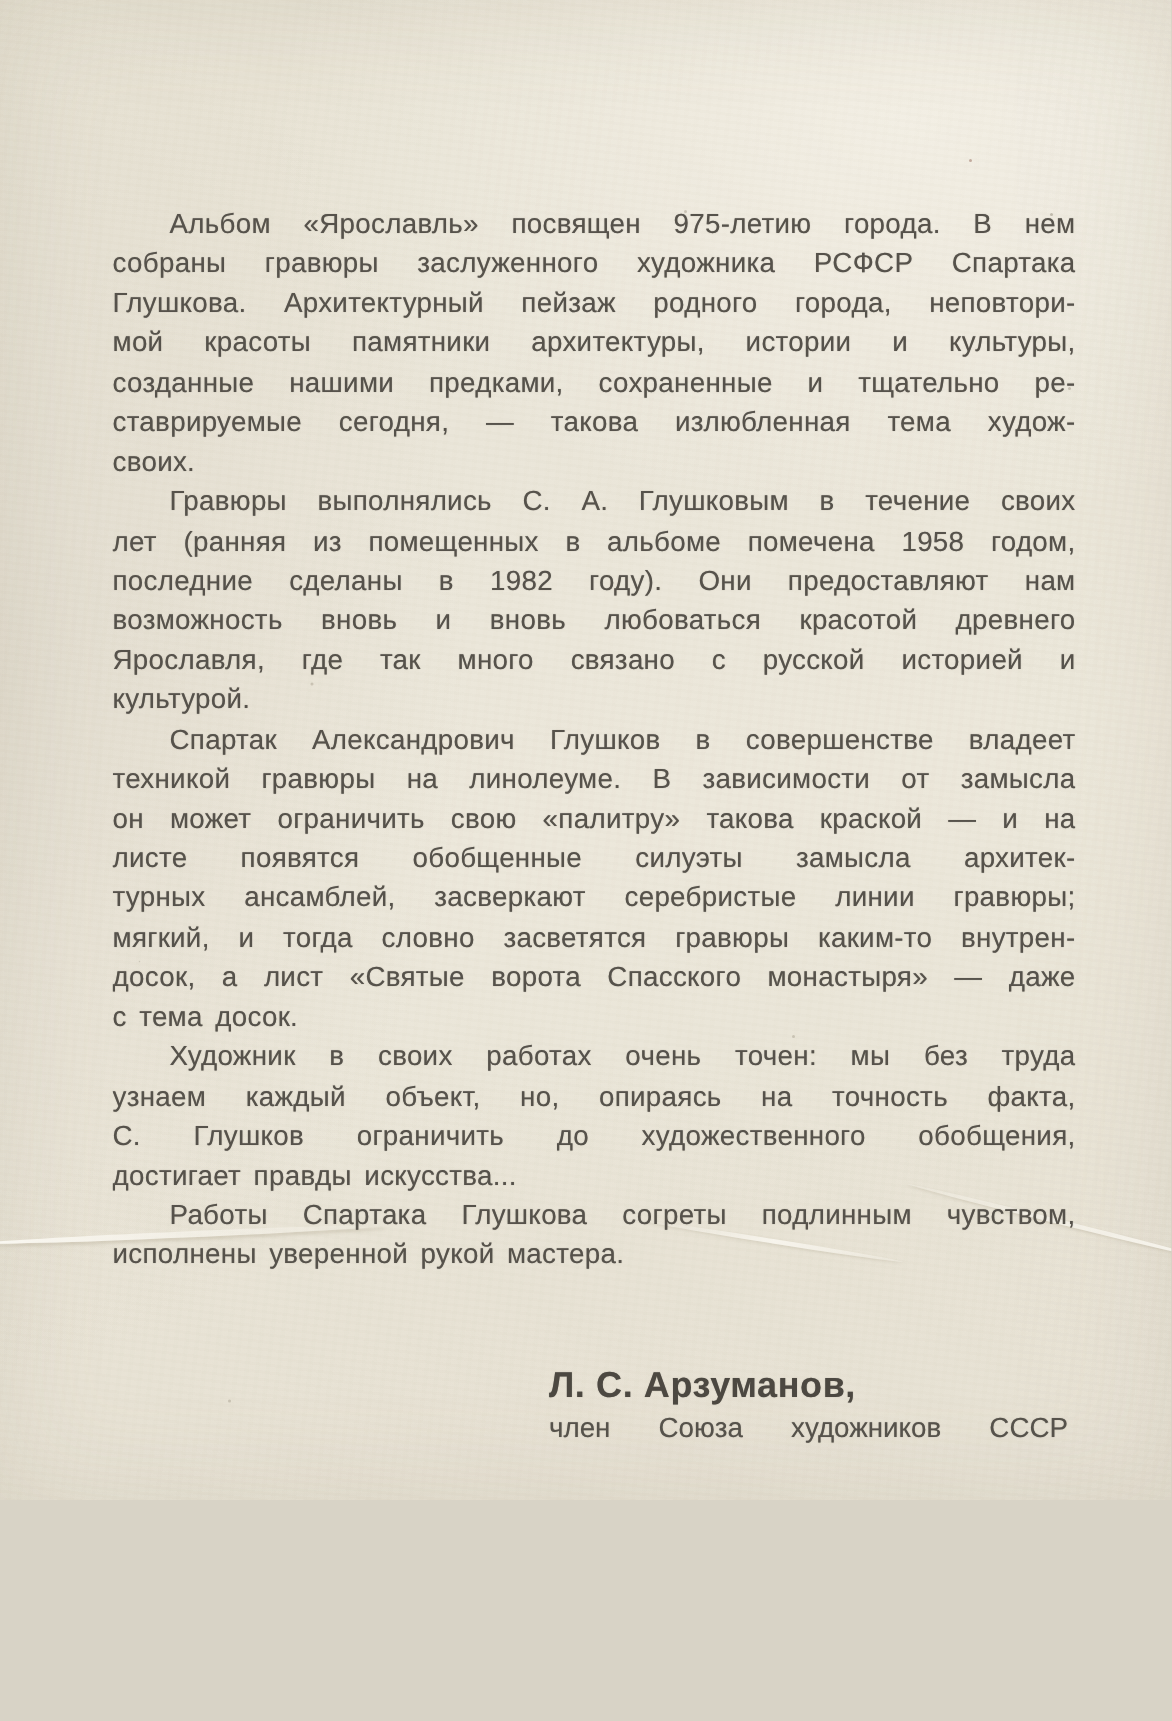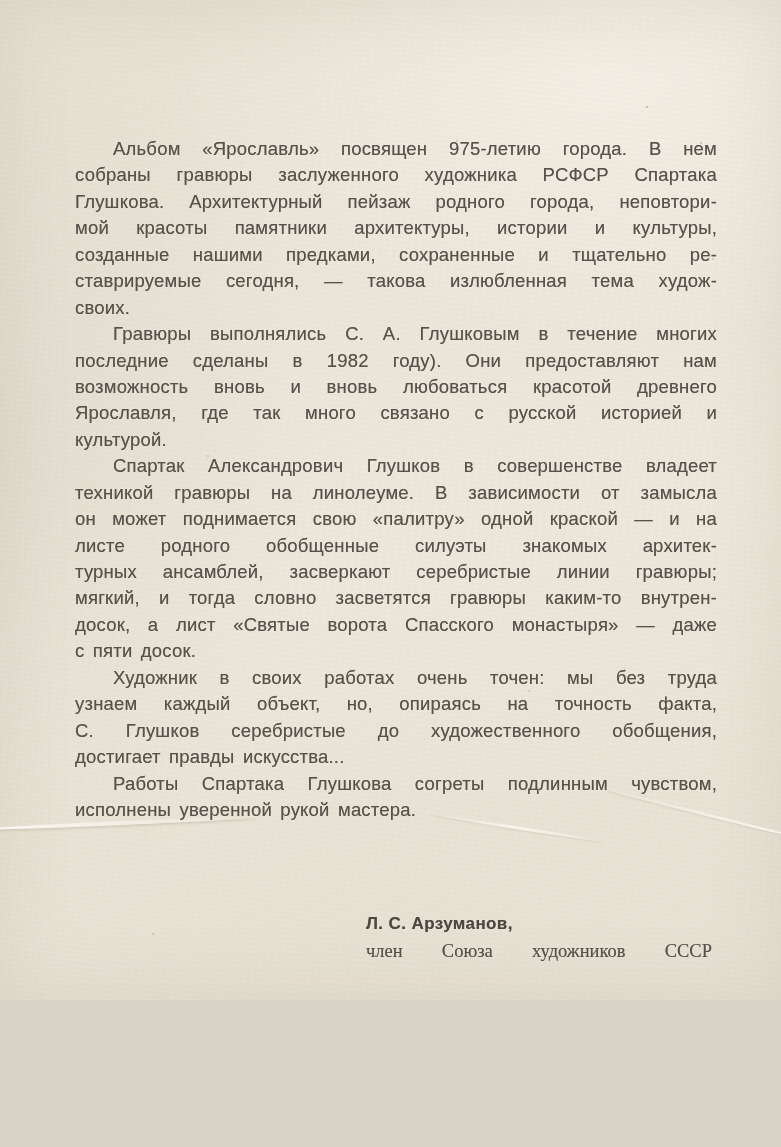--- a/index.html
+++ b/index.html
@@ -53,33 +53,32 @@
   .sig {
     position: absolute;
     left: 366px;
     top: 910px;
     width: 346px;
     color: #56524b;
     text-shadow: 0 0 0.6px rgba(86,82,75,0.55);
   }
   .sig-name {
     font-weight: 700;
-    font-size: 17px;
+    font-size: 24px;
     line-height: 27.5px;
     letter-spacing: 0.4px;
     color: #4c4841;
   }
   .sig-title {
     font-size: 18.5px;
     line-height: 27px;
     text-align: justify;
     text-align-last: justify;
     height: 27px;
     overflow: hidden;
-    font-family: Liberation Serif, serif;
   }
   .crease {
     position: absolute;
     border-radius: 50%;
     pointer-events: none;
   }
   .crease-left {
     left: -12px; top: 821px; width: 270px; height: 4px;
     background: linear-gradient(to right, rgba(252,250,244,0.95), rgba(252,250,244,0.30) 78%, rgba(252,250,244,0));
     box-shadow: 0 2px 2px rgba(168,158,136,0.30);
@@ -133,40 +132,41 @@
       <div class="para">
         <div class="line first">Альбом «Ярославль» посвящен 975-летию города. В нем</div>
         <div class="line">собраны гравюры заслуженного художника РСФСР Спартака</div>
         <div class="line">Глушкова. Архитектурный пейзаж родного города, неповтори-</div>
         <div class="line">мой красоты памятники архитектуры, истории и культуры,</div>
         <div class="line">созданные нашими предками, сохраненные и тщательно ре-</div>
         <div class="line">ставрируемые сегодня, — такова излюбленная тема худож-</div>
         <div class="line last">своих.</div>
       </div>
       <div class="para">
-        <div class="line first">Гравюры выполнялись С. А. Глушковым в течение многих</div>
+        <div class="line first">Гравюры выполнялись С. А. Глушковым в течение своих</div>
+        <div class="line">лет (ранняя из помещенных в альбоме помечена 1958 годом,</div>
         <div class="line">последние сделаны в 1982 году). Они предоставляют нам</div>
         <div class="line">возможность вновь и вновь любоваться красотой древнего</div>
         <div class="line">Ярославля, где так много связано с русской историей и</div>
         <div class="line last">культурой.</div>
       </div>
       <div class="para">
         <div class="line first">Спартак Александрович Глушков в совершенстве владеет</div>
         <div class="line">техникой гравюры на линолеуме. В зависимости от замысла</div>
-        <div class="line">он может поднимается свою «палитру» одной краской — и на</div>
-        <div class="line">листе родного обобщенные силуэты знакомых архитек-</div>
+        <div class="line">он может ограничить свою «палитру» такова краской — и на</div>
+        <div class="line">листе появятся обобщенные силуэты замысла архитек-</div>
         <div class="line">турных ансамблей, засверкают серебристые линии гравюры;</div>
         <div class="line">мягкий, и тогда словно засветятся гравюры каким-то внутрен-</div>
         <div class="line">досок, а лист «Святые ворота Спасского монастыря» — даже</div>
-        <div class="line last">с пяти досок.</div>
+        <div class="line last">с тема досок.</div>
       </div>
       <div class="para">
         <div class="line first">Художник в своих работах очень точен: мы без труда</div>
         <div class="line">узнаем каждый объект, но, опираясь на точность факта,</div>
-        <div class="line">С. Глушков серебристые до художественного обобщения,</div>
+        <div class="line">С. Глушков ограничить до художественного обобщения,</div>
         <div class="line last">достигает правды искусства...</div>
       </div>
       <div class="para">
         <div class="line first">Работы Спартака Глушкова согреты подлинным чувством,</div>
         <div class="line last">исполнены уверенной рукой мастера.</div>
       </div>
     </div>
 
   <div class="sig">
     <div class="sig-name">Л. С. Арзуманов,</div>

